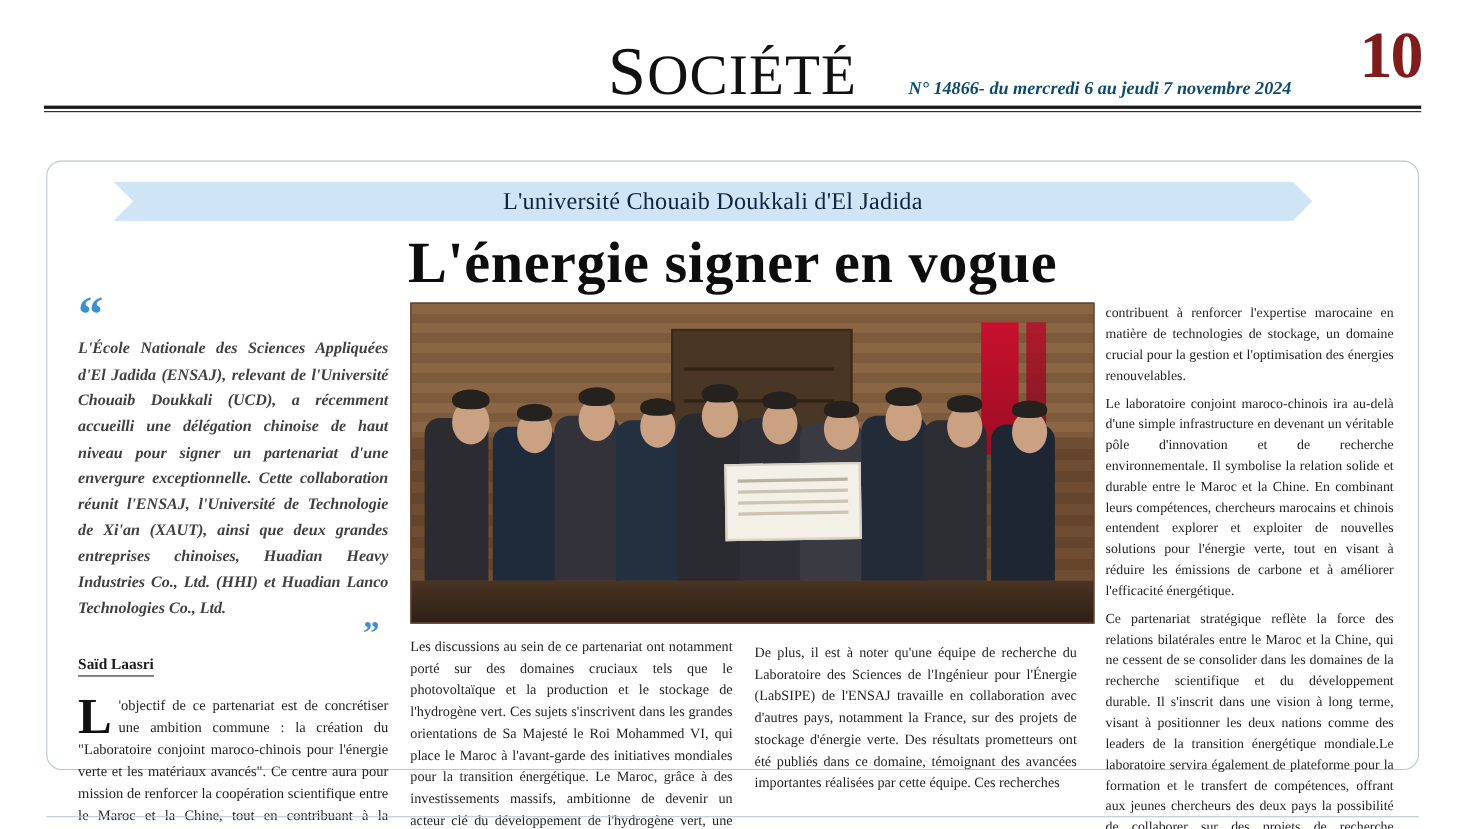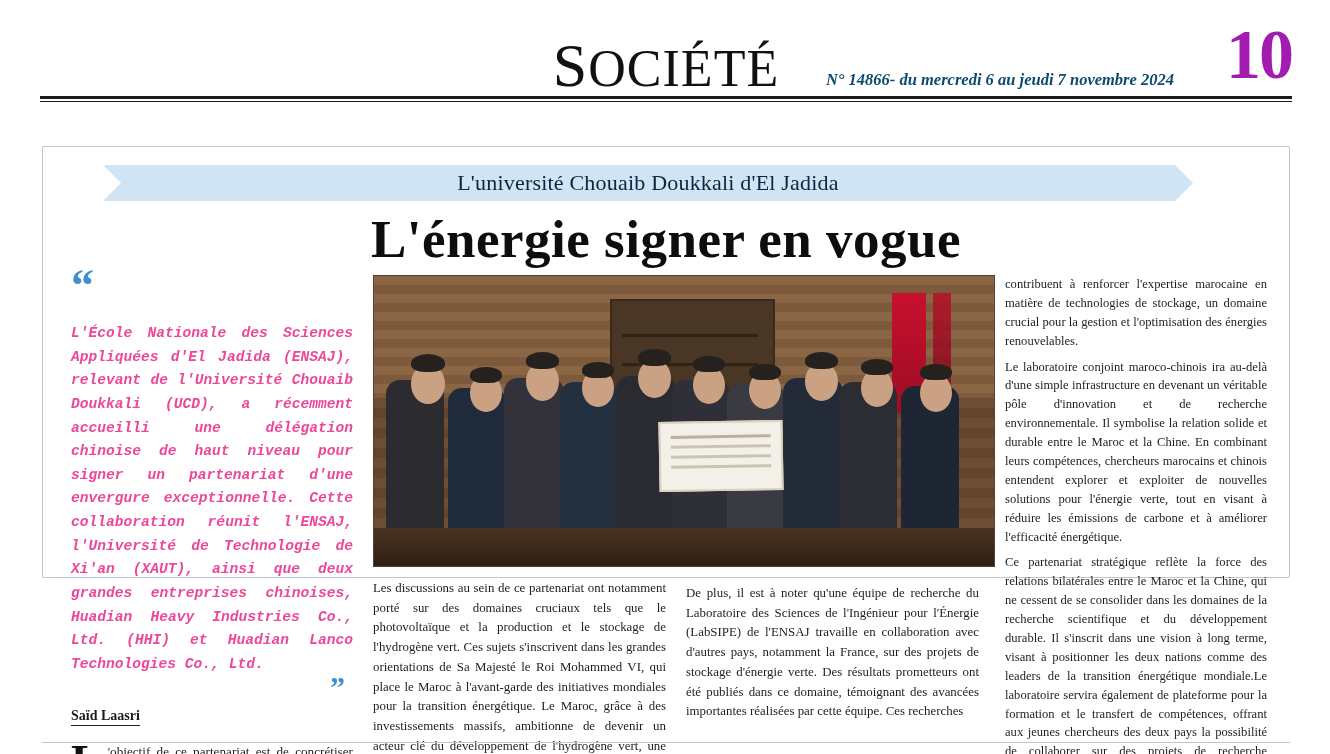--- a/index.html
+++ b/index.html
@@ -77,23 +77,23 @@
     font-size: 16.5px;
     color: #0c4a6e;
     white-space: nowrap;
   }
   .page-number {
     position: absolute;
     right: 0;
     top: 0;
     font-family: "Liberation Serif", serif;
     font-weight: bold;
-    font-size: 70px;
+    font-size: 60px;
     line-height: 0.95;
-    color: #a21caf;
+    color: #7f1d1d;
     letter-spacing: -2px;
   }
   .masthead-rule {
     position: absolute;
     left: 40px;
     right: 38px;
     top: 96px;
     height: 0;
     border-top: 3px solid #1b1b1b;
   }
@@ -105,23 +105,23 @@
     height: 0;
     border-top: 1px solid #1b1b1b;
   }
 
   
   .article {
     position: absolute;
     left: 42px;
     top: 146px;
     width: 1248px;
-    height: 432px;
+    height: 554px;
     border: 1px solid #b9c6d6;
-    border-radius: 2px;
+    border-radius: 14px;
     box-sizing: border-box;
   }
 
   .kicker-wrap {
     position: absolute;
     left: 60px;
     top: 18px;
     width: 1090px;
     height: 36px;
   }
@@ -164,28 +164,27 @@
   }
   .quote-mark {
     font-family: "Liberation Serif", serif;
     font-size: 46px;
     font-weight: bold;
     color: #3d8fd1;
     line-height: 0.6;
     height: 26px;
   }
   .lead-quote {
-    margin-top: 24px;
+    margin-top: 8px;
     font-style: italic;
     font-weight: bold;
     font-size: 14.6px;
     line-height: 1.62;
-    color: #ec4899;
+    color: #404040;
     text-align: justify;
-    font-family: Liberation Mono, monospace;
   }
   .quote-mark-end {
     text-align: right;
     font-size: 30px;
     font-weight: bold;
     color: #3d8fd1;
     line-height: 0.5;
     margin-top: 2px;
     margin-right: 8px;
   }

